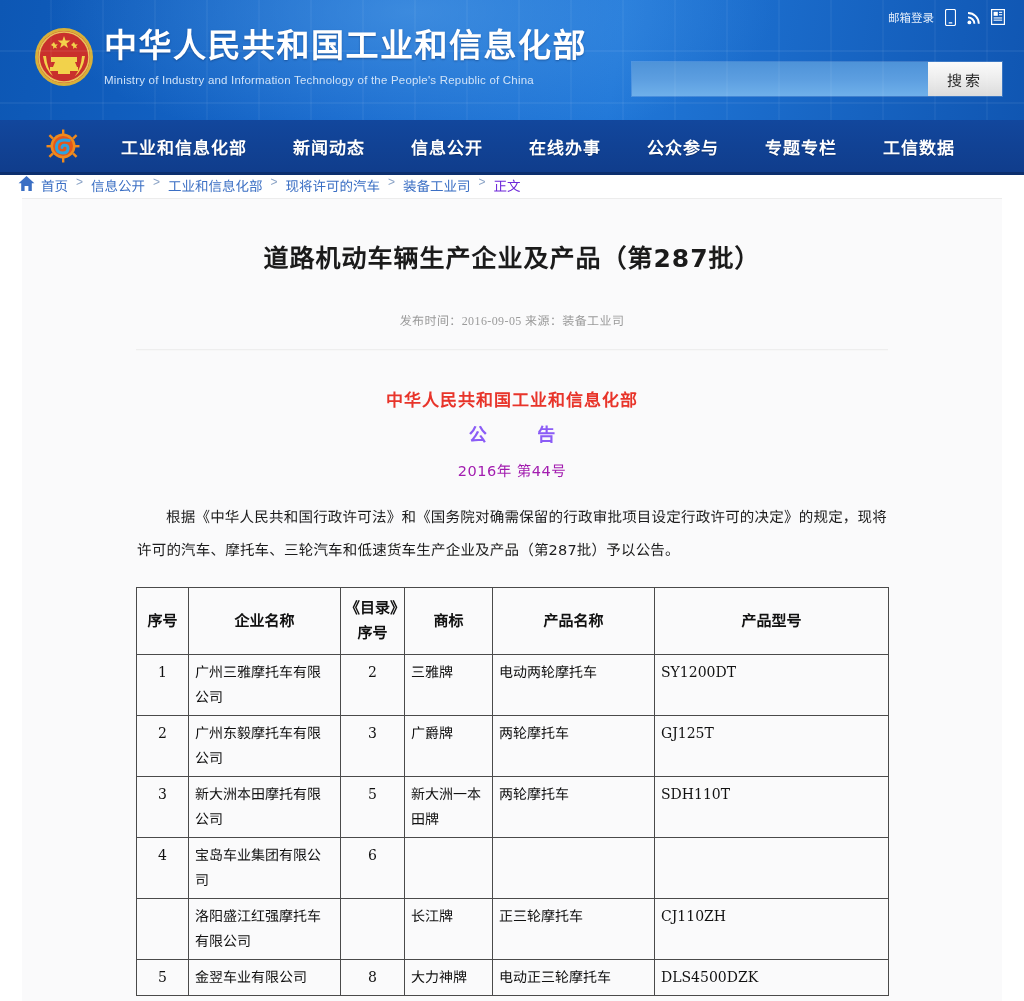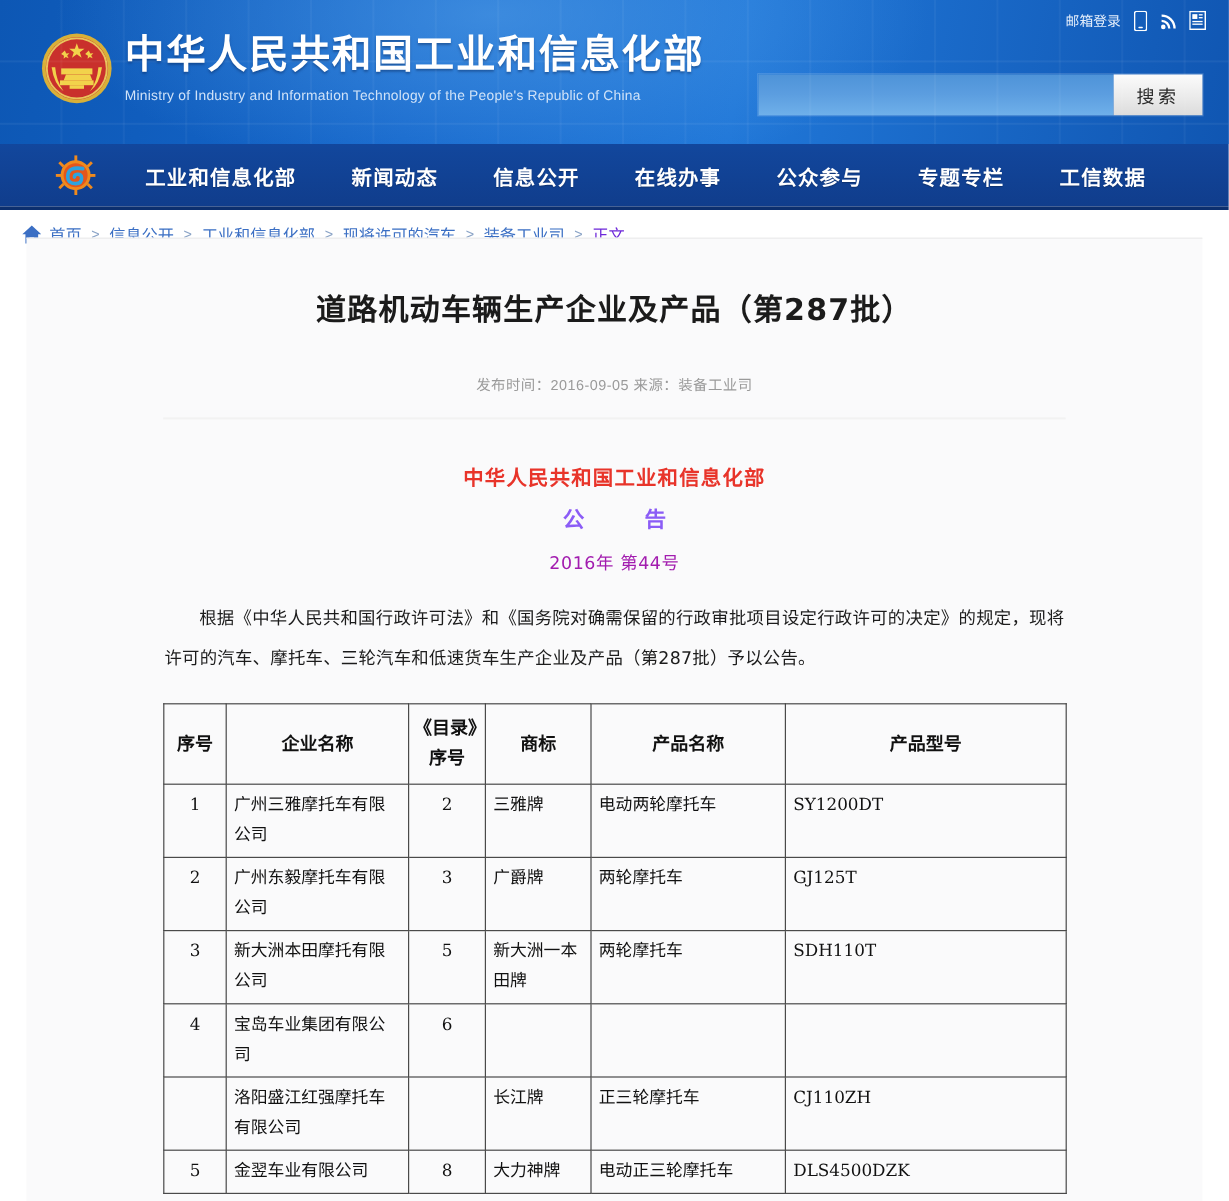--- a/index.html
+++ b/index.html
@@ -87,21 +87,21 @@
   .nav-items { display:flex; align-items:flex-start; gap:0; }
   .nav-item {
     color:#ffffff; font-size:17px; font-weight:bold; letter-spacing:1px;
     padding:0 23px; white-space:nowrap; cursor:pointer;
     font-family:"DejaVu Sans","Liberation Sans",sans-serif;
     text-shadow:0 1px 1px rgba(0,0,0,0.25);
   }
 
   
   .crumb {
-    height:40px; display:flex; align-items:center; padding-left:18px;
+    height:40px; display:flex; align-items:flex-start; padding-left:18px;
     background:#fff; gap:6px;
   }
   .home-ico { width:17px; height:17px; display:inline-flex; }
   .crumb a {
     font-size:13.5px; color:#3b6fc4; text-decoration:none; cursor:pointer;
     font-family:"DejaVu Sans","Liberation Sans",sans-serif; white-space:nowrap;
   }
   .crumb .sep { font-size:12px; color:#8aa3c6; padding:0 2px; }
   .crumb .cur { color:#6d28d9; }
 
@@ -113,21 +113,21 @@
   }
   .art-title {
     margin-top:42px; text-align:center;
     font-family:"DejaVu Sans","Liberation Sans",sans-serif;
     font-size:25px; font-weight:bold; color:#1b1b1b; letter-spacing:1px;
     line-height:36px;
   }
   .art-meta {
     margin-top:34px; text-align:center;
     font-size:12px; color:#9a9a9a; letter-spacing:.4px;
-    font-family:Liberation Sans, sans-serif;
+    font-family:Liberation Serif, serif;
   }
   .divider {
     margin:20px auto 0; width:752px; height:0;
     border-top:1px solid #eeeeee; border-bottom:1px solid #f7f7f7;
   }
 
   
   .ann {
     margin-top:34px; text-align:center;
   }

